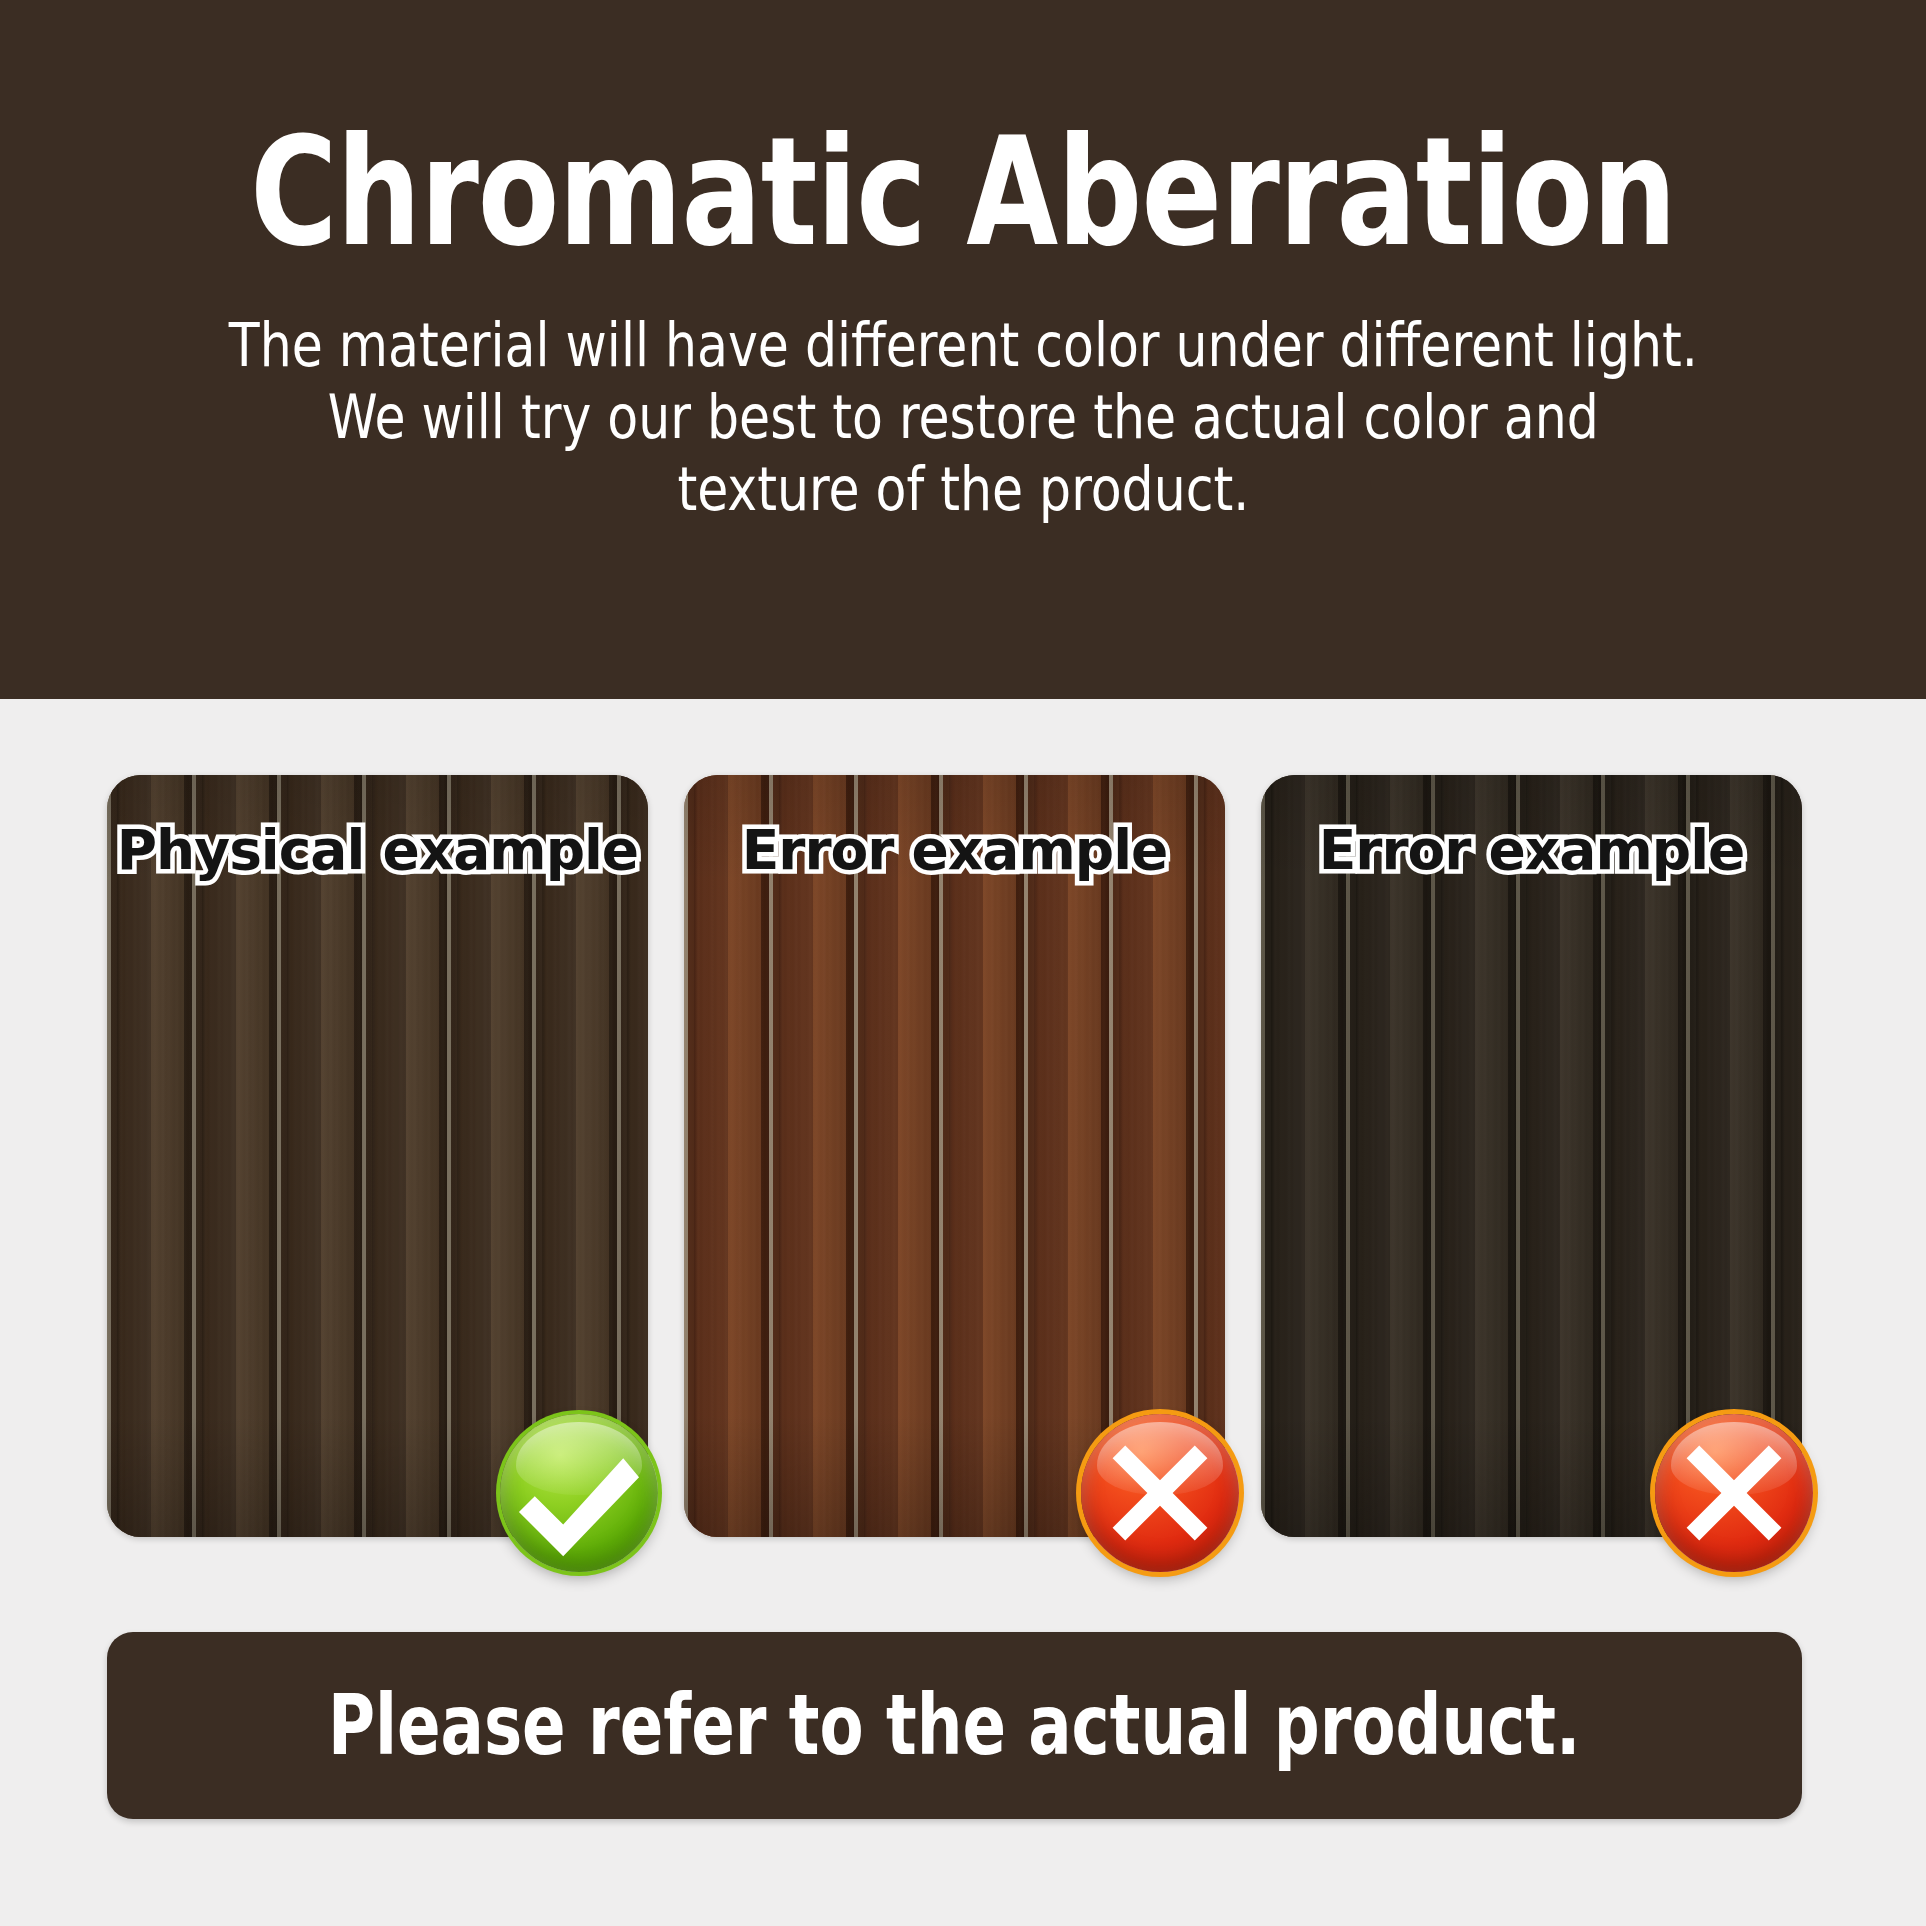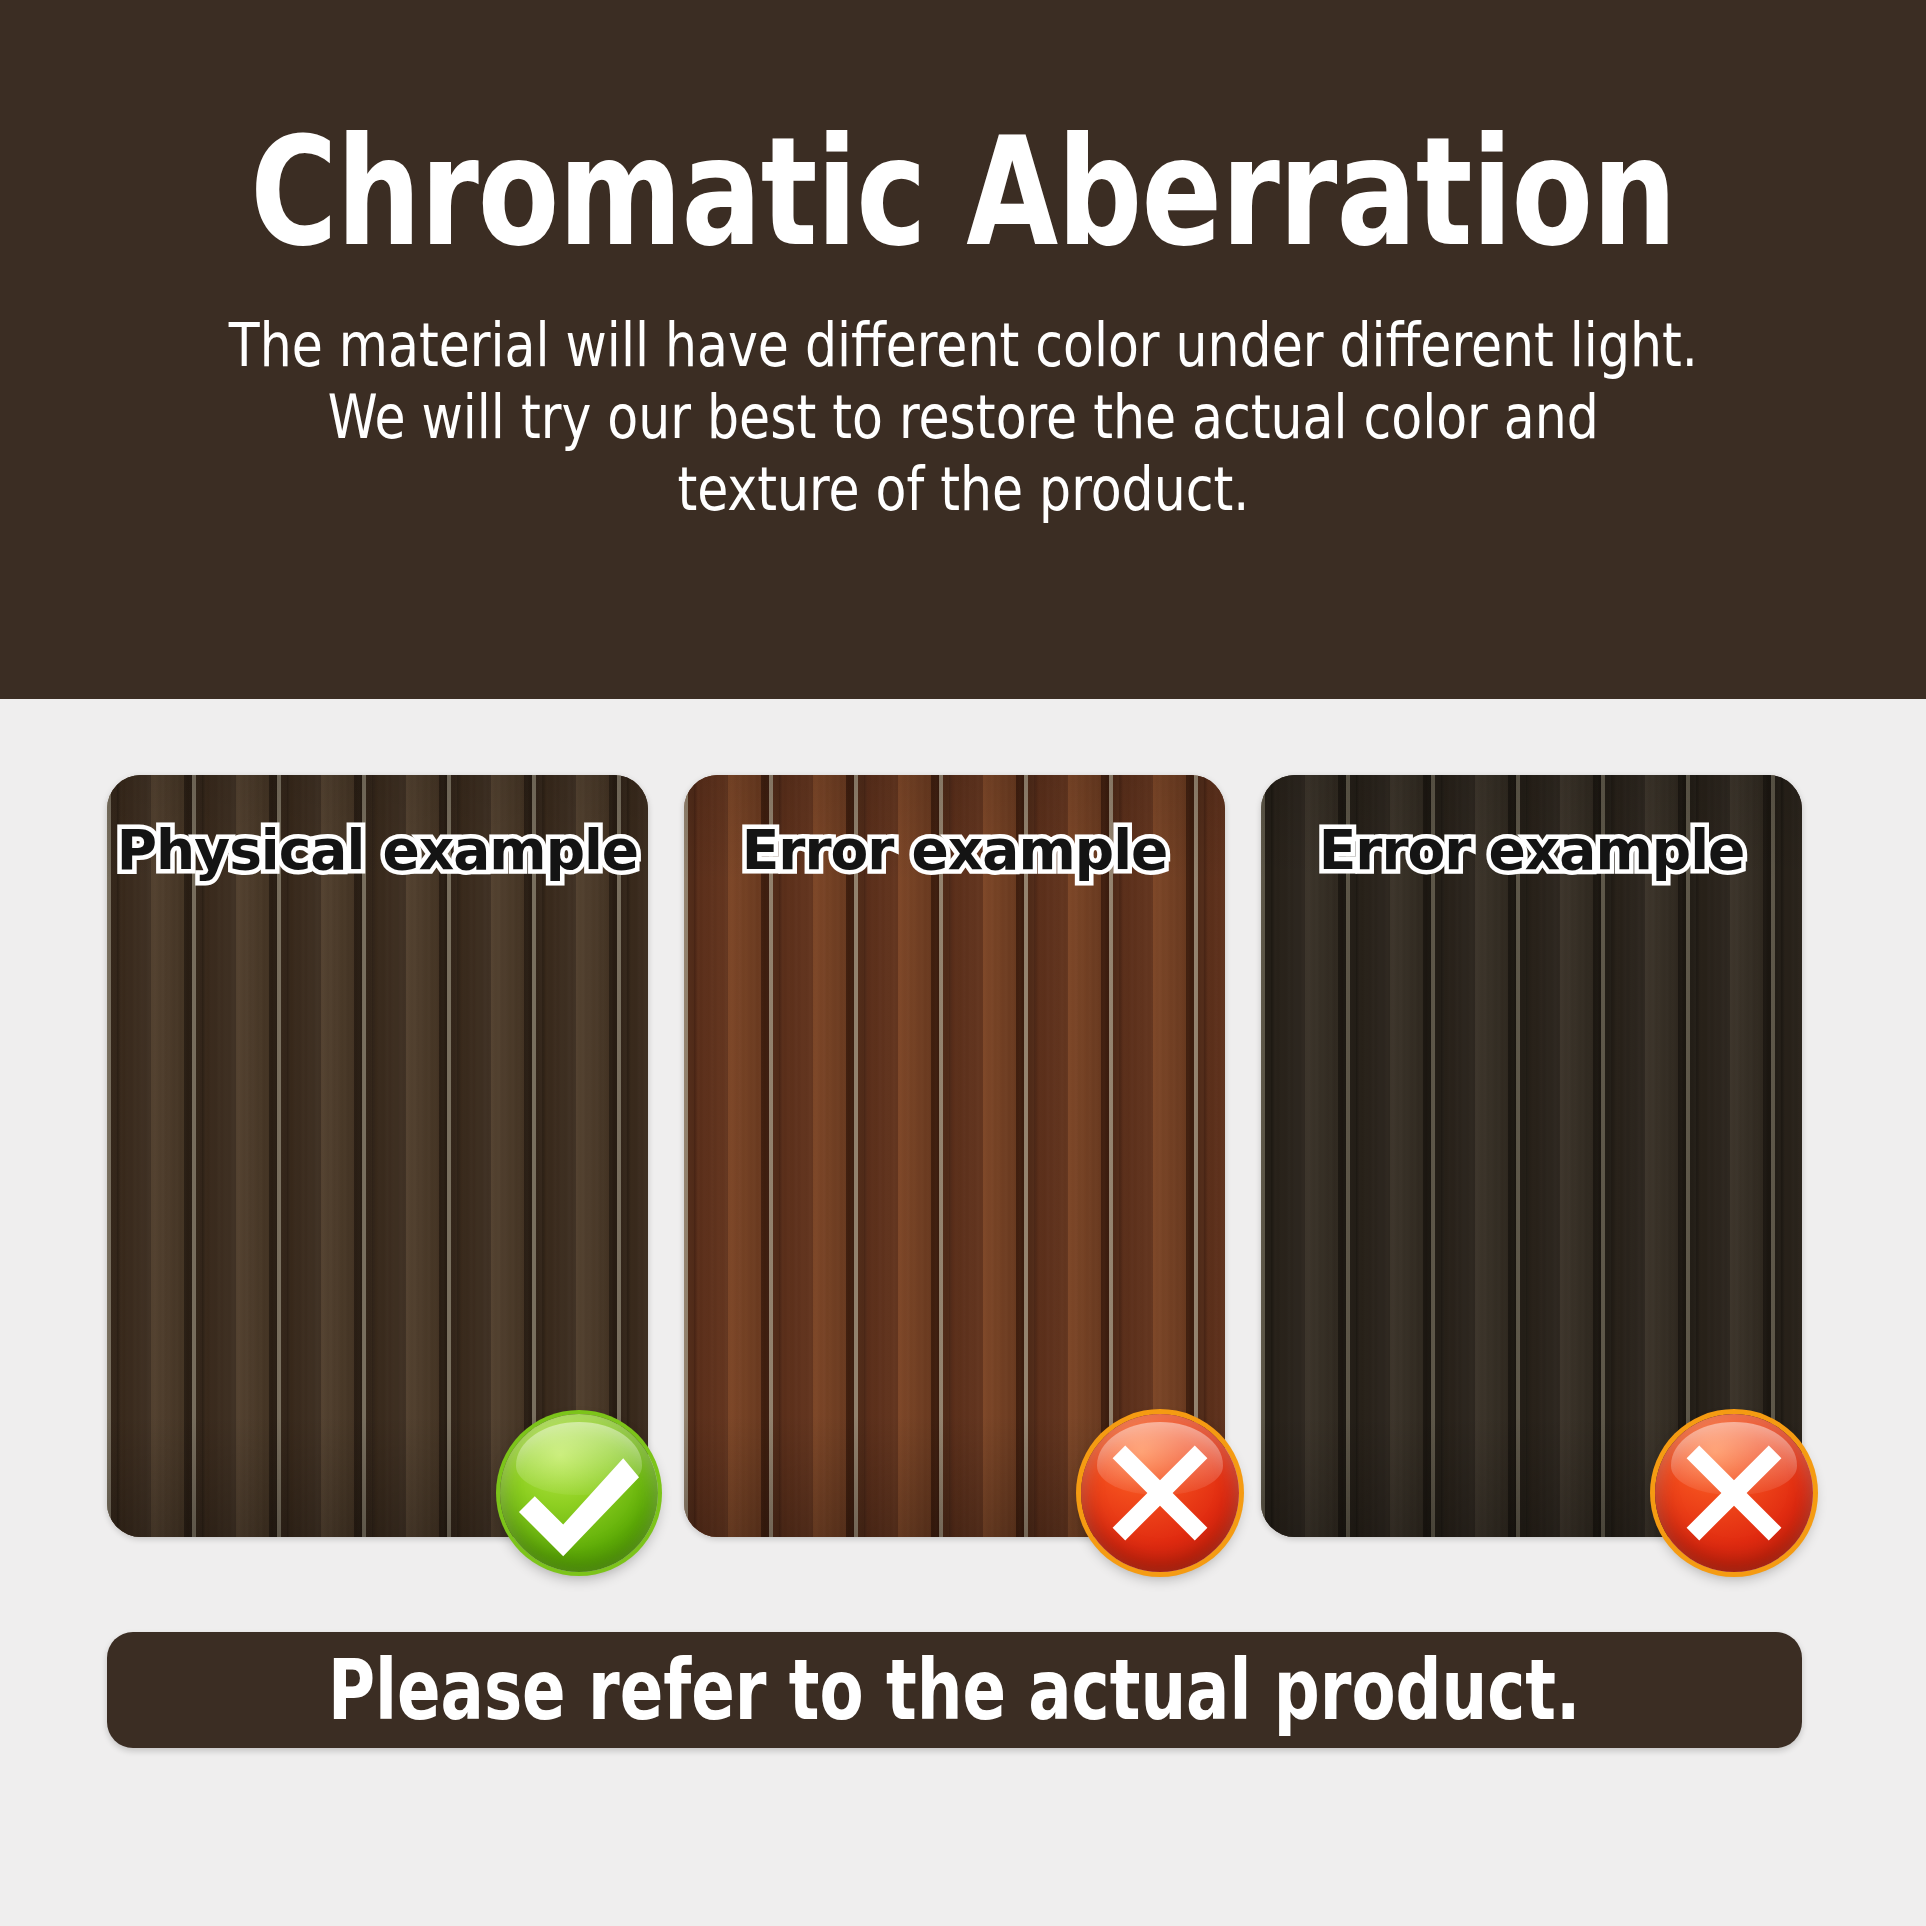--- a/index.html
+++ b/index.html
@@ -248,21 +248,21 @@
     width: 100%;
     height: 100%;
   }
 
   
   .banner {
     position: absolute;
     left: 107px;
     top: 1632px;
     width: 1695px;
-    height: 116px;
+    height: 187px;
     background: #3b2d23;
     border-radius: 26px;
     display: flex;
     align-items: center;
     justify-content: center;
     box-shadow: 0 3px 6px rgba(0,0,0,0.18);
   }
   .banner-text {
     color: #ffffff;
     font-family: "Liberation Sans Narrow", "DejaVu Sans Condensed", "Liberation Sans", sans-serif;

